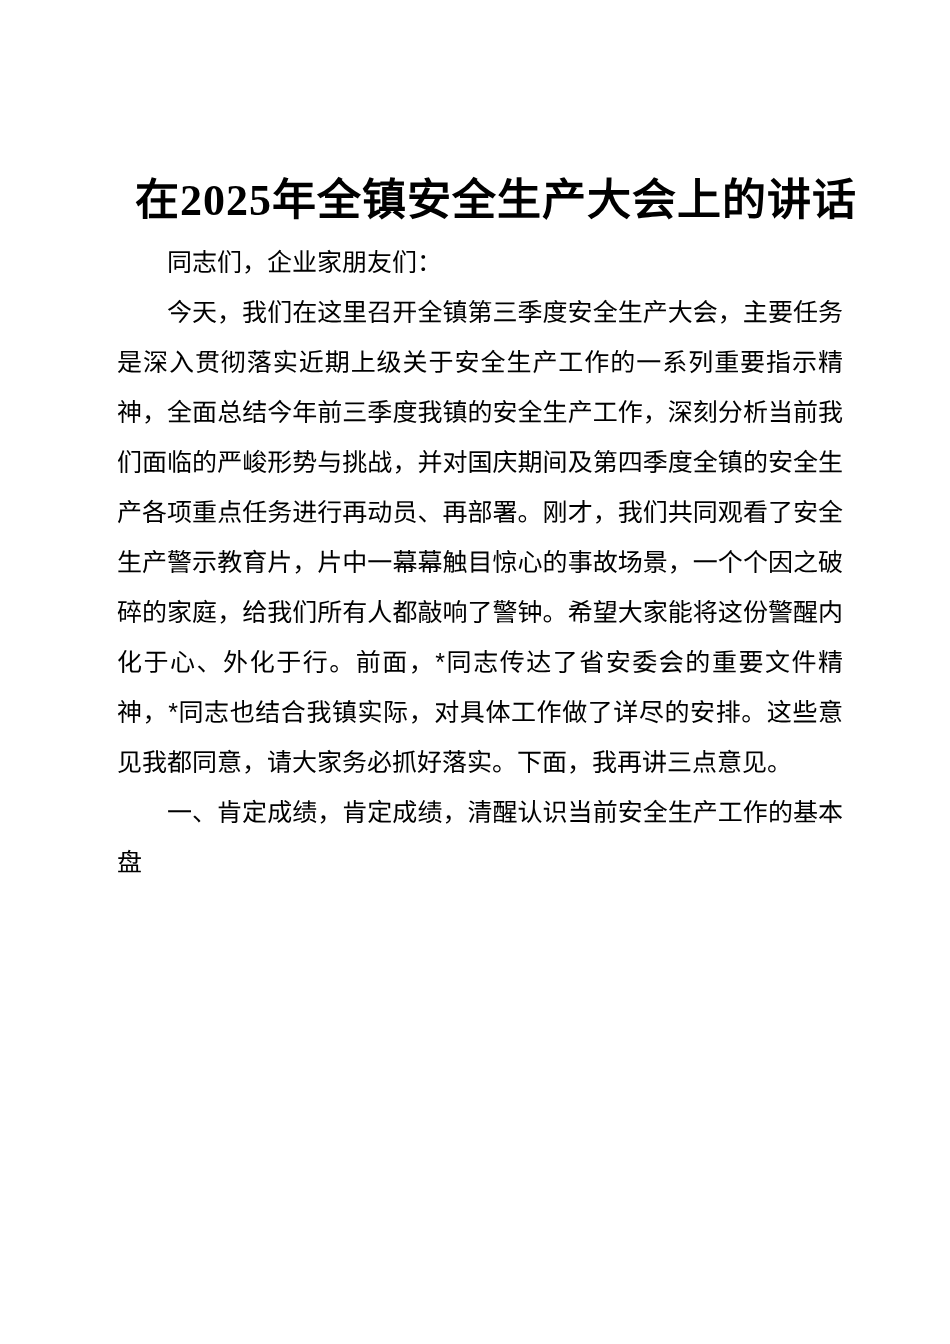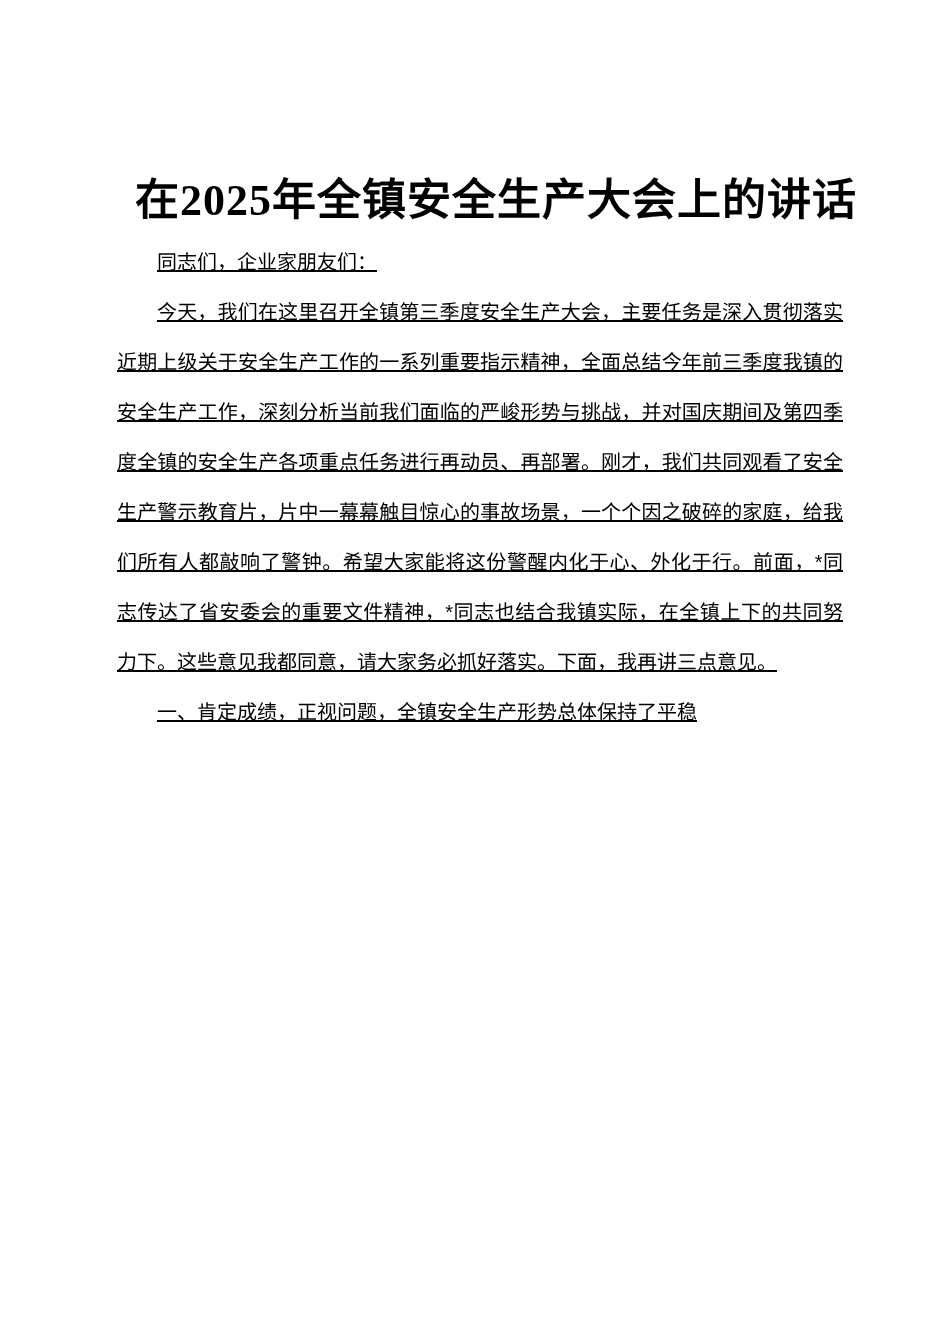--- a/index.html
+++ b/index.html
@@ -21,38 +21,37 @@
     font-family: "Liberation Serif", serif;
     font-weight: bold;
     font-size: 44px;
     line-height: 58px;
     letter-spacing: 1px;
     white-space: nowrap;
   }
   .doc-body {
     margin: 7px 107px 0 117px;
     font-family: "Liberation Sans", sans-serif;
-    font-size: 20px;
+    font-size: 25px;
     line-height: 50px;
     text-align: justify;
     text-justify: inter-ideograph;
-    text-decoration: underline;
   }
   .para {
     margin: 0;
     padding: 0;
     text-indent: 2em;
   }
   .para.heading {
     font-weight: 500;
   }
 </style>
 </head>
 <body>
 
 <div class="page">
   <h1 class="doc-title">在2025年全镇安全生产大会上的讲话</h1>
   <div class="doc-body">
     <p class="para salutation">同志们，企业家朋友们：</p>
-    <p class="para">今天，我们在这里召开全镇第三季度安全生产大会，主要任务是深入贯彻落实近期上级关于安全生产工作的一系列重要指示精神，全面总结今年前三季度我镇的安全生产工作，深刻分析当前我们面临的严峻形势与挑战，并对国庆期间及第四季度全镇的安全生产各项重点任务进行再动员、再部署。刚才，我们共同观看了安全生产警示教育片，片中一幕幕触目惊心的事故场景，一个个因之破碎的家庭，给我们所有人都敲响了警钟。希望大家能将这份警醒内化于心、外化于行。前面，*同志传达了省安委会的重要文件精神，*同志也结合我镇实际，在全镇上下的共同努力下。这些意见我都同意，请大家务必抓好落实。下面，我再讲三点意见。</p>
-    <p class="para heading">一、肯定成绩，正视问题，全镇安全生产形势总体保持了平稳</p>
+    <p class="para">今天，我们在这里召开全镇第三季度安全生产大会，主要任务是深入贯彻落实近期上级关于安全生产工作的一系列重要指示精神，全面总结今年前三季度我镇的安全生产工作，深刻分析当前我们面临的严峻形势与挑战，并对国庆期间及第四季度全镇的安全生产各项重点任务进行再动员、再部署。刚才，我们共同观看了安全生产警示教育片，片中一幕幕触目惊心的事故场景，一个个因之破碎的家庭，给我们所有人都敲响了警钟。希望大家能将这份警醒内化于心、外化于行。前面，*同志传达了省安委会的重要文件精神，*同志也结合我镇实际，对具体工作做了详尽的安排。这些意见我都同意，请大家务必抓好落实。下面，我再讲三点意见。</p>
+    <p class="para heading">一、肯定成绩，肯定成绩，清醒认识当前安全生产工作的基本盘</p>
   </div>
 </div>
 
 </body></html>

